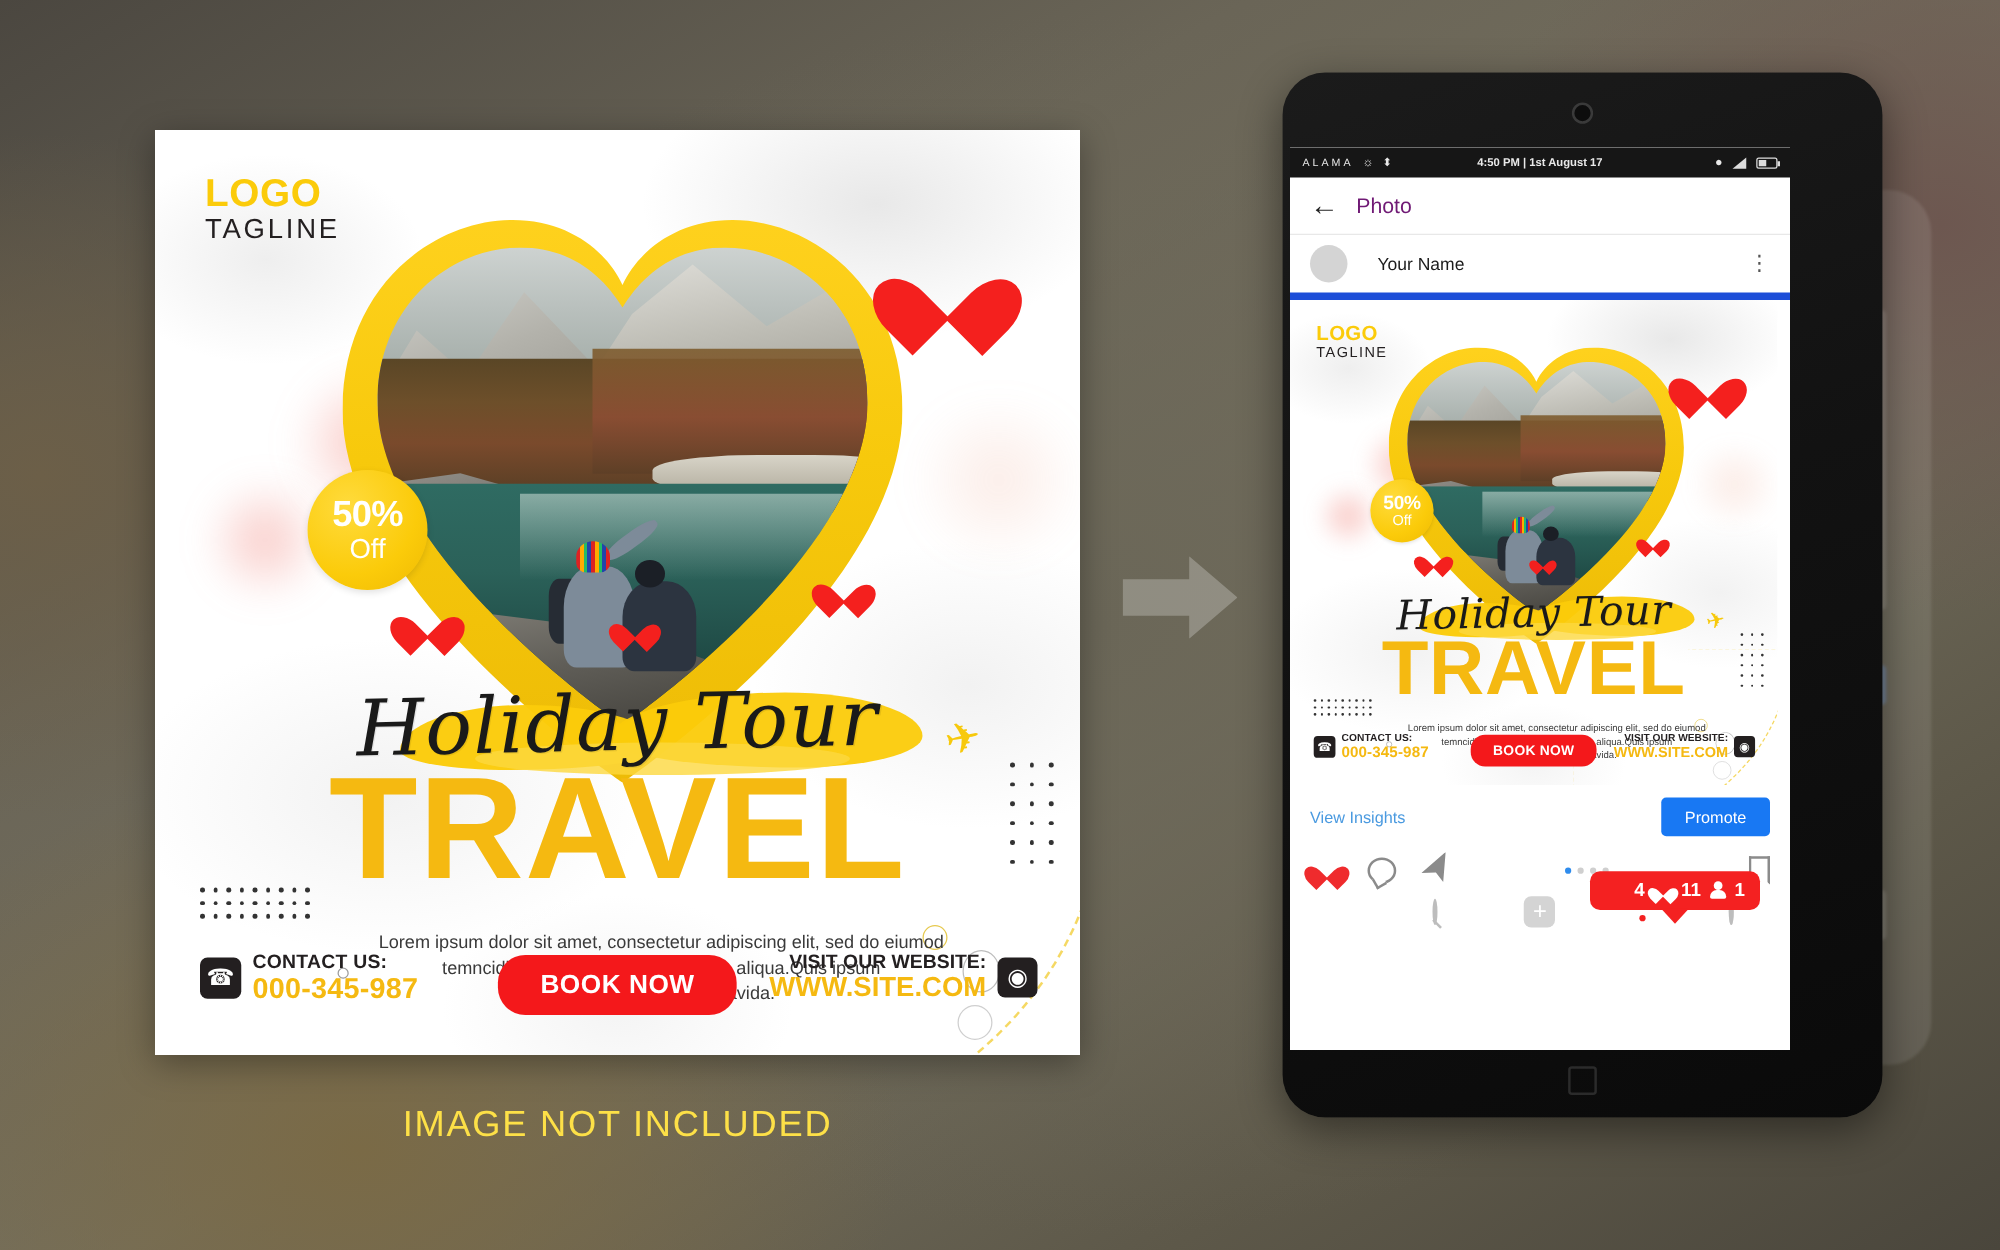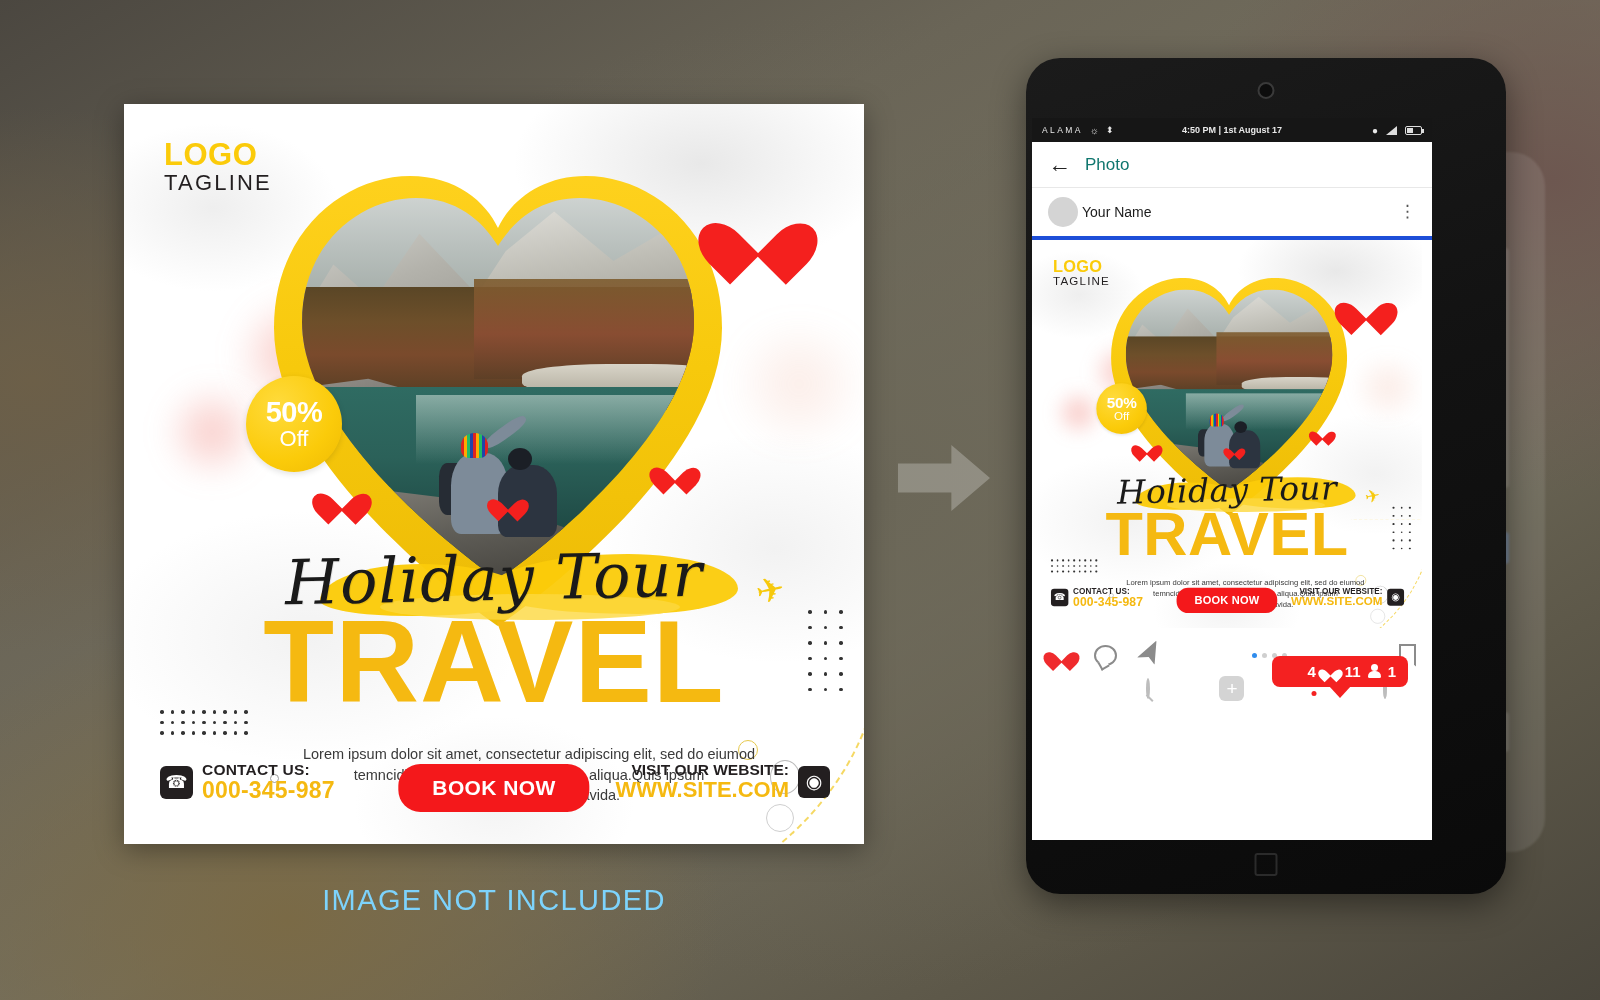--- a/index.html
+++ b/index.html
@@ -188,21 +188,21 @@
   .web-txt { text-align:right; line-height:1.05; }
   .web-lbl { font-size:15.5px; font-weight:700; color:#231f20; }
   .web-url { font-size:22px; font-weight:700; color:#F5B911; }
   .globe-icon {
     width:32px; height:32px; background:#231f20; border-radius:6px;
     display:flex; align-items:center; justify-content:center; color:#fff; font-size:19px;
   }
 
   .not-included {
     position:absolute; left:124px; top:884px; width:740px; text-align:center;
-    font-size:29px; color:#7dd3fc; letter-spacing:1.4px;
+    font-size:29px; color:#fde047; letter-spacing:1.4px;
   }
 
   
   .arrow {
     position:absolute; left:898px; top:445px; width:92px; height:66px;
     background: rgba(230,230,225,.30);
     clip-path: polygon(0% 28%, 58% 28%, 58% 0%, 100% 50%, 58% 100%, 58% 72%, 0% 72%);
   }
 
   
@@ -243,25 +243,25 @@
   .bat { width:17px; height:9px; border:1.3px solid #ddd; border-radius:2px; position:relative; }
   .bat::after { content:""; position:absolute; left:1px; top:1px; bottom:1px; width:6px; background:#ddd; }
   .bat::before { content:""; position:absolute; right:-3px; top:2.5px; width:2px; height:4px; background:#ddd; }
   .tri { width:0; height:0; border-left:11px solid transparent; border-bottom:9px solid #ddd; }
 
   .appbar {
     height:46px; border-bottom:1px solid #e8e8e8;
     display:flex; align-items:center; gap:14px; padding:0 16px;
   }
   .back-arrow { font-size:23px; color:#222; line-height:1; cursor:pointer; }
-  .appbar-title { font-size:17px; color:#0f766e; }
+  .appbar-title { font-size:17px; color:#701a75; }
 
   .posthead {
-    height:52px; display:flex; align-items:center; padding:0 16px; gap:4px;
-    border-bottom:4px solid #1d4ed8;
+    height:52px; display:flex; align-items:center; padding:0 16px; gap:24px;
+    border-bottom:6px solid #1d4ed8;
   }
   .avatar { width:30px; height:30px; border-radius:50%; background:#d4d4d4; }
   .uname { font-size:14px; color:#1b1b1b; }
   .kebab { margin-left:auto; color:#555; font-size:17px; line-height:.6; letter-spacing:0; cursor:pointer; }
 
   .post-img { position:relative; height:388px; overflow:hidden; background:#fff; }
   .post-img .poster { position:absolute; left:0; top:0; width:740px; height:740px;
       transform: scale(.527); transform-origin: 0 0; box-shadow:none; }
 
   .actionrow { padding:10px 16px 0; display:flex; align-items:center; }
@@ -637,20 +637,24 @@
             <div class="web-txt">
               <div class="web-lbl">VISIT OUR WEBSITE:</div>
               <div class="web-url">WWW.SITE.COM</div>
             </div>
             <div class="globe-icon">◉</div>
           </div>
         </div>
       </div>
     </div>
 
+    <div class="actionrow">
+      <span class="view-insights">View Insights</span>
+      <button class="promote">Promote</button>
+    </div>
 
     <div class="iconrow">
       <span class="ico">
           <span class="heart-ico"></span>
         </span>
       <span class="ico">
           <span class="bubble-ico"></span>
         </span>
       <span class="ico">
           <span class="send-ico"></span>

